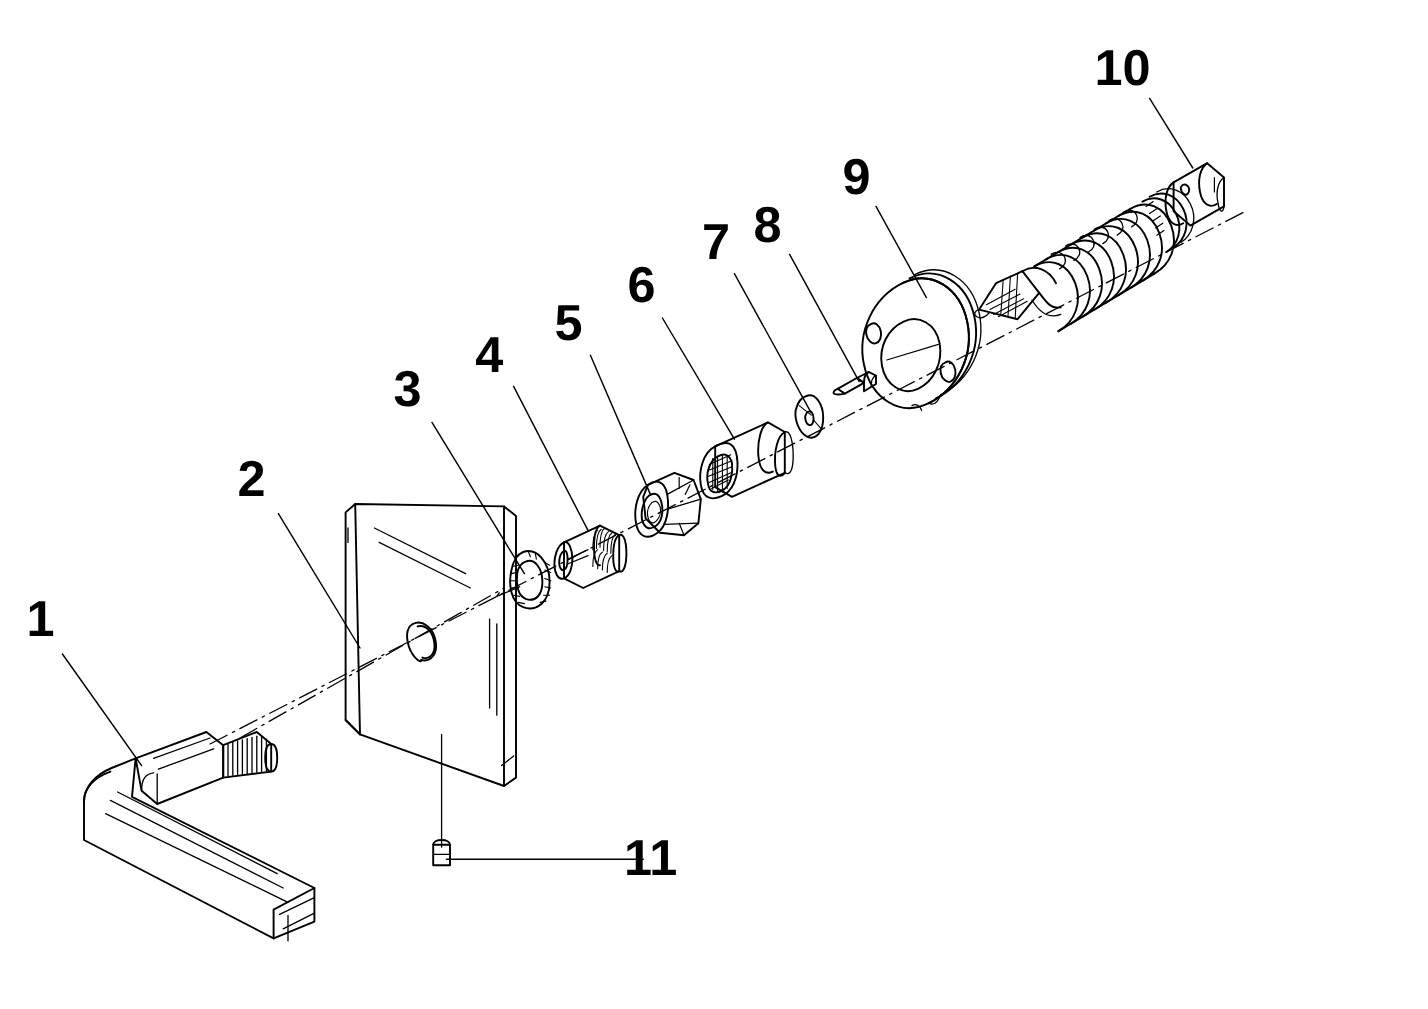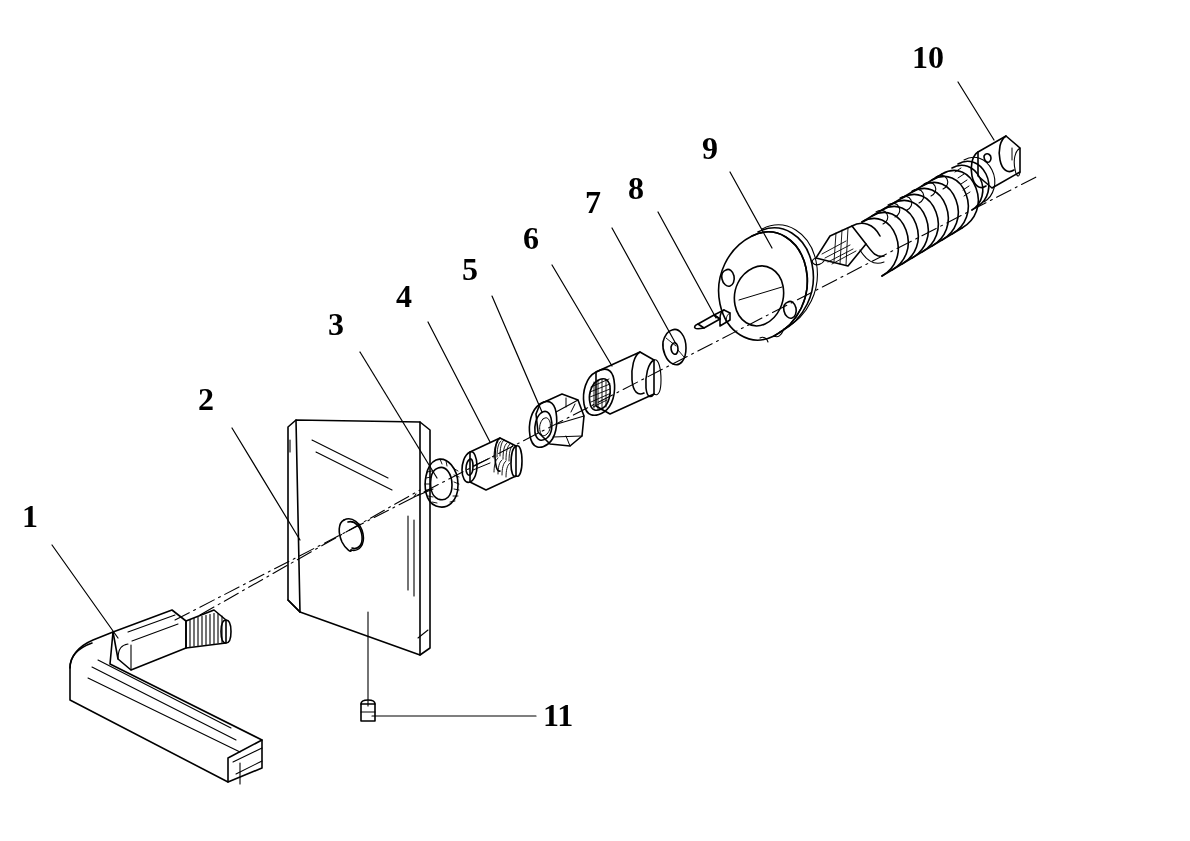--- a/index.html
+++ b/index.html
@@ -6,23 +6,23 @@
   #root{
     position:relative;
     width:1190px;height:841px;
     background:#ffffff;
     overflow:hidden;
     font-family:"Liberation Sans", sans-serif;
   }
   #art{position:absolute;left:0;top:0;width:1190px;height:841px;}
   .callout{
     position:absolute;
-    font-family:Liberation Serif, serif;
+    font-family:Liberation Sans, sans-serif;
     font-weight:bold;
-    font-size:32px;
+    font-size:42px;
     line-height:42px;
     color:#000000;
     white-space:nowrap;
     user-select:none;
   }
 </style>
 </head>
 <body>
 
 <div id="root">
@@ -327,15 +327,15 @@
 <div class="callout" style="left:22px;top:495px;">1</div>
 <div class="callout" style="left:198px;top:378px;">2</div>
 <div class="callout" style="left:328px;top:303px;">3</div>
 <div class="callout" style="left:396px;top:275px;">4</div>
 <div class="callout" style="left:462px;top:248px;">5</div>
 <div class="callout" style="left:523px;top:217px;">6</div>
 <div class="callout" style="left:585px;top:181px;">7</div>
 <div class="callout" style="left:628px;top:167px;">8</div>
 <div class="callout" style="left:702px;top:127px;">9</div>
 <div class="callout" style="left:912px;top:36px;">10</div>
-<div class="callout" style="left:543px;top:694px;">11</div>
+<div class="callout" style="left:520px;top:694px;">11</div>
 
 </div>
 
 </body></html>

